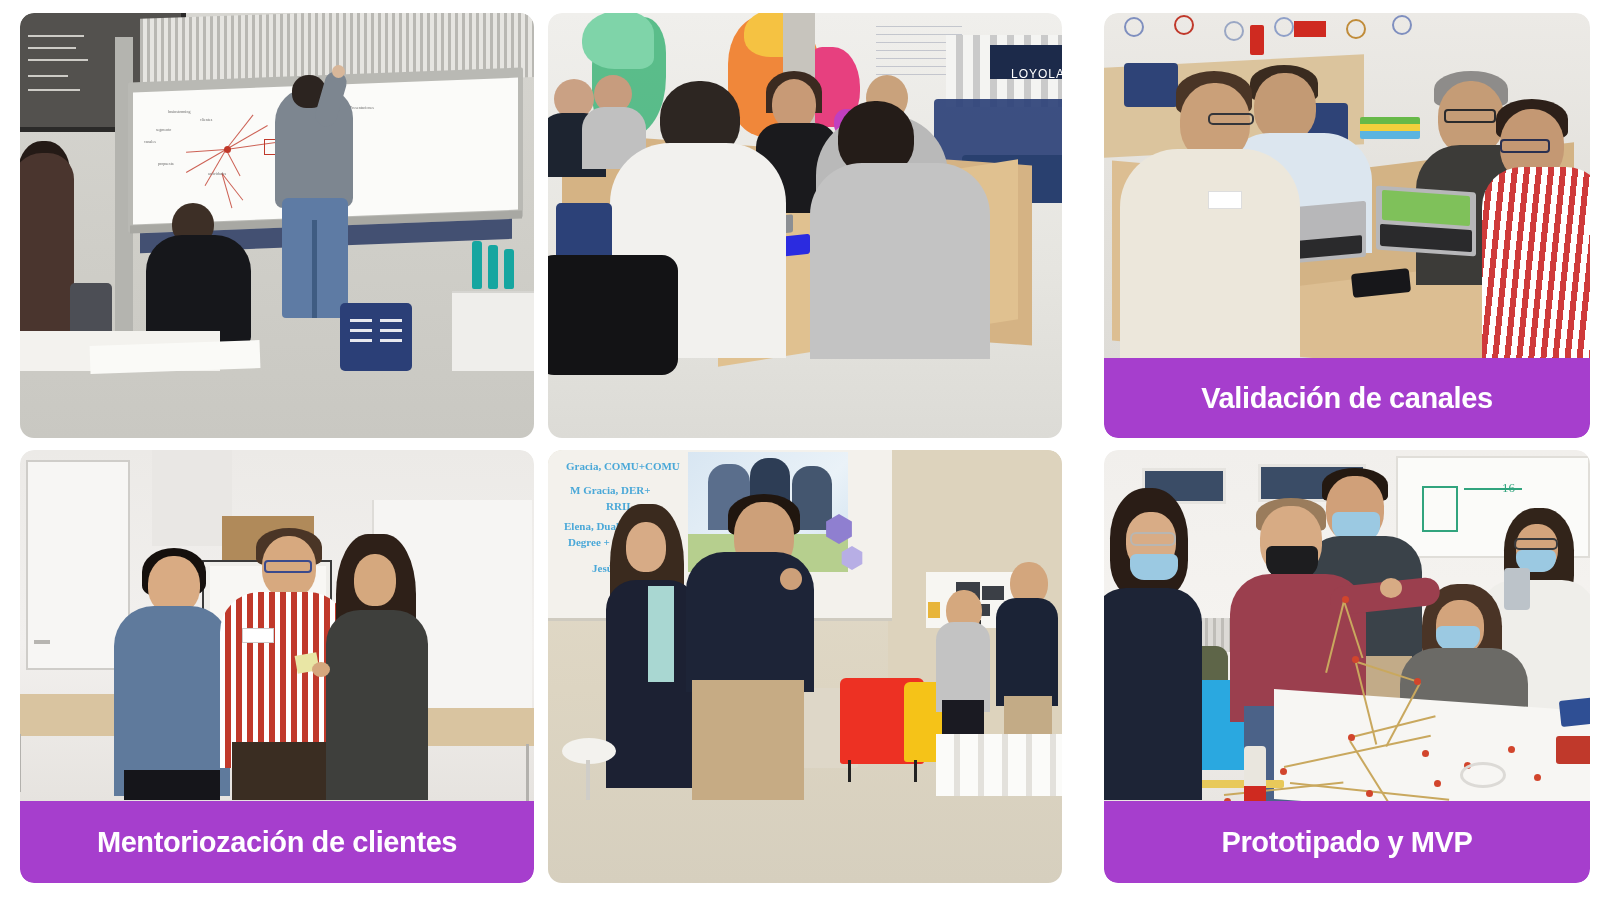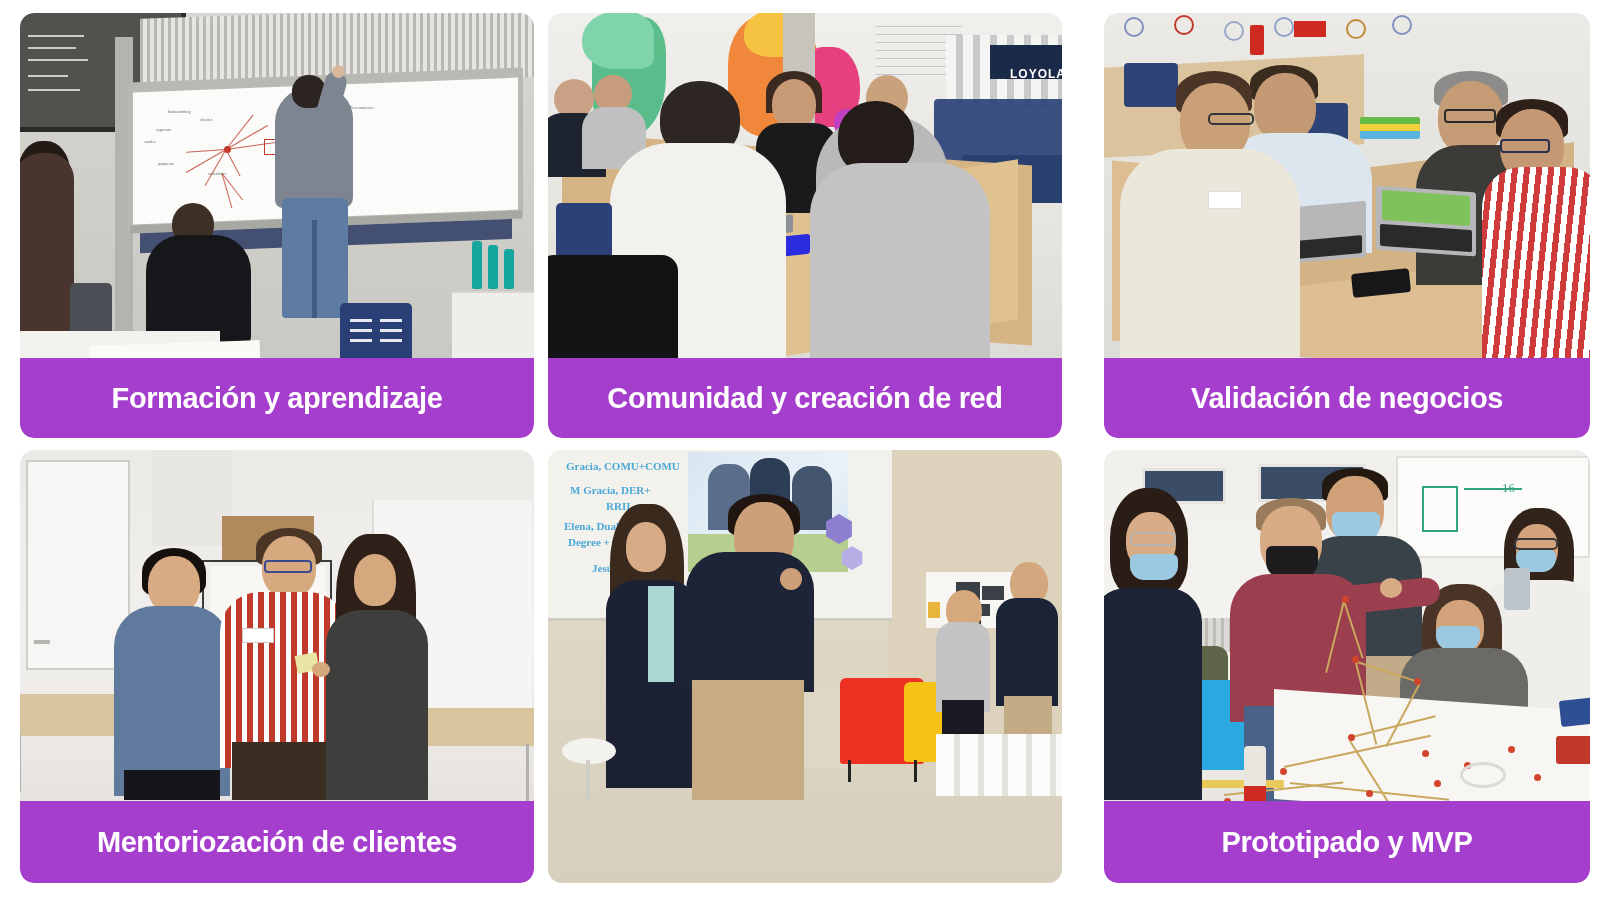--- a/index.html
+++ b/index.html
@@ -103,21 +103,21 @@
   .p2 .map-af { left:180px; top:2px; width:92px; height:122px; background:#f0873a; border-radius:40% 45% 35% 40%; }
   .p2 .map-af2{ left:196px; top:-4px; width:66px; height:48px; background:#f5c242; border-radius:50% 40% 30% 40%; }
   .p2 .map-as { left:258px; top:34px; width:54px; height:80px; background:#e7407f; border-radius:30% 50% 45% 35%; }
   .p2 .map-au { left:286px; top:96px; width:26px; height:28px; background:#c03fc0; border-radius:45%; }
   .p2 .col    { left:235px; top:-2px; width:32px; height:150px; background:#c7c4bd; }
   .p2 .poem   { left:328px; top:6px; width:86px; height:62px;
                 background:repeating-linear-gradient(180deg,transparent 0 7px,#b9bcc6 7px 8px); opacity:.8; }
   .p2 .backdrop{ left:398px; top:22px; width:140px; height:72px;
                 background:repeating-linear-gradient(90deg,#f4f4f2 0 10px,#cacaca 10px 17px); }
   .p2 .loyola { left:442px; top:32px; width:96px; height:34px; background:#1c2a4a; display:flex; align-items:center; justify-content:center; }
-  .p2 .loyola span{ color:#fff; font-size:12px; font-weight:bold; letter-spacing:1px;margin-top:24px; }
+  .p2 .loyola span{ color:#fff; font-size:12px; font-weight:normal; letter-spacing:1px;margin-top:24px; }
   .p2 .chairs { left:386px; top:86px; width:160px; height:68px; background:#2c4178; border-radius:4px; opacity:.92; }
   .p2 .chairs2{ left:414px; top:142px; width:120px; height:48px; background:#29406f; border-radius:4px; }
   .p2 .table  { left:14px; top:136px; width:470px; height:180px; background:#d5b384; transform:skewY(4deg); }
   .p2 .table2 { left:170px; top:170px; width:300px; height:160px; background:#e0c190; transform:skewY(-9deg); }
   .p2 .lap    { left:175px; top:205px; width:70px; height:18px; background:#8c8f93; border-radius:2px; transform:skewY(-6deg); }
   .p2 .tablet { left:200px; top:224px; width:62px; height:20px; background:#2b2be0; border-radius:3px; transform:skewY(-6deg); }
   .p2 .folder { left:192px; top:156px; width:48px; height:16px; background:#e07ae0; border-radius:2px; }
   .p2 .wh-head{ left:112px; top:68px; width:80px; height:76px; background:#2d2622; border-radius:48% 48% 42% 42%; }
   .p2 .wh-body{ left:62px; top:130px; width:176px; height:215px; background:#f2f1ee; border-radius:60px 60px 0 0; }
   .p2 .gy-head{ left:290px; top:88px; width:76px; height:74px; background:#241c18; border-radius:48% 48% 42% 42%; }
@@ -350,23 +350,20 @@
           <i style="top:16px;"></i>
           <i style="top:26px;"></i>
           <i style="top:36px;"></i>
           <i style="left:40px;top:16px;"></i>
           <i style="left:40px;top:26px;"></i>
           <i style="left:40px;top:36px;"></i>
         </span>
       <span class="desk"></span>
       <span class="papers"></span>
     </div>
-    <div class="band">
-      <span class="title">Formación y aprendizaje</span>
-    </div>
   </div>
 
   <div class="card">
     <div class="photo p2">
       <span class="map-am"></span>
         <span class="map-na"></span>
       <span class="map-af"></span>
         <span class="map-af2"></span>
       <span class="map-as"></span>
         <span class="map-au"></span>
@@ -391,23 +388,20 @@
       <span class="b-head"></span>
       <span class="lap"></span>
         <span class="tablet"></span>
       <span class="wh-head"></span>
         <span class="wh-body"></span>
       <span class="gy-hood"></span>
         <span class="gy-head"></span>
         <span class="gy-body"></span>
       <span class="chair-l"></span>
       <span class="bag"></span>
-    </div>
-    <div class="band">
-      <span class="title">Comunidad y creación de red</span>
     </div>
   </div>
 
   <div class="card offset">
 
     <div class="photo p3">
       <span class="logos">
         <i style="left:4px;top:2px;border-color:#7f8fbf;"></i>
         <i style="left:54px;top:0px;border-color:#c0392b;"></i>
         <i style="left:104px;top:6px;border-color:#9aa7c4;"></i>
@@ -443,21 +437,21 @@
         <span class="m1h"></span>
         <span class="m1g"></span>
         <span class="m1b"></span>
         <span class="m1badge"></span>
       <span class="m4hair"></span>
         <span class="m4h"></span>
         <span class="m4g"></span>
         <span class="m4b"></span>
     </div>
     <div class="band">
-      <span class="title">Validación de negocios</span>
+      <span class="title">Validación de canales</span>
     </div>
   </div>
 
   <div class="card r2">
     <div class="photo p4">
       <span class="wallbk"></span>
       <span class="wood"></span>
       <span class="board"></span>
       <span class="door"></span>
         <span class="handle"></span>

